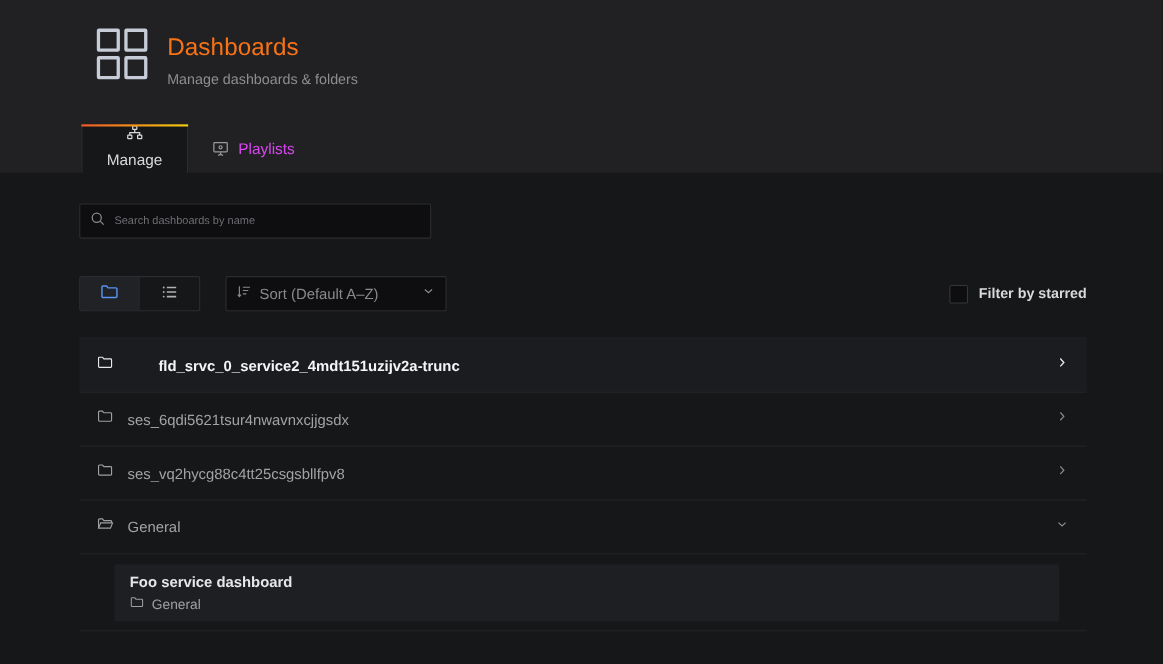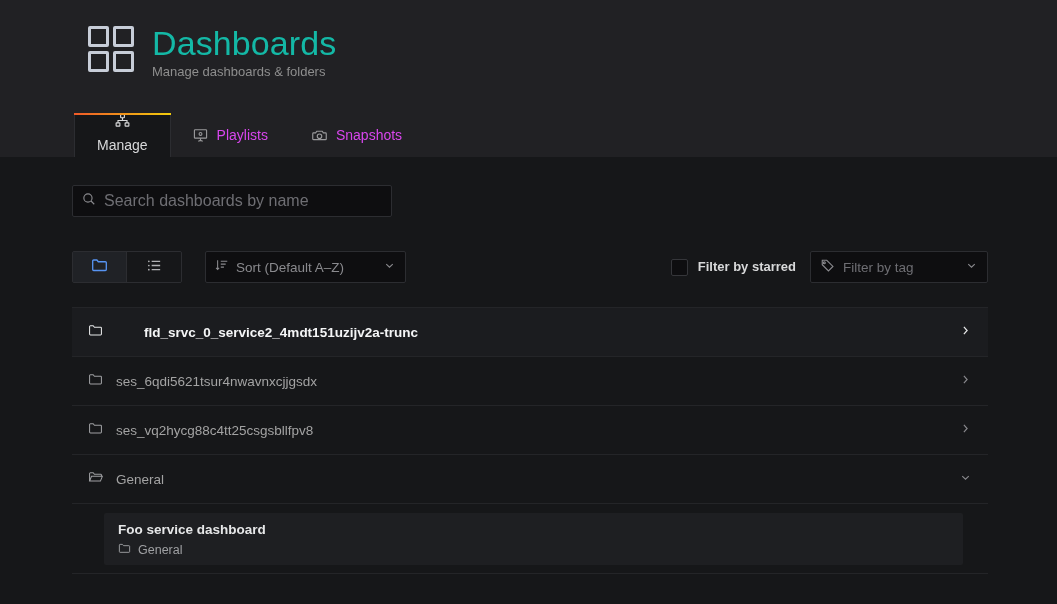--- a/index.html
+++ b/index.html
@@ -31,23 +31,23 @@
     margin-right: 18px;
     flex: none;
   }
   .brand-icon i {
     display: block;
     border: 3px solid #c7cdd8;
     border-radius: 2px;
   }
   .title-block { padding-top: 1px; }
   .page-title {
-    font-size: 34px;
+    font-size: 22px;
     font-weight: 400;
-    color: #14b8a6;
+    color: #f97316;
     letter-spacing: .1px;
     line-height: 32px;
   }
   .page-subtitle {
     font-size: 13px;
     color: #8e8e8e;
     margin-top: 5px;
     line-height: 16px;
   }
 
@@ -103,21 +103,21 @@
     padding: 0 9px;
     gap: 8px;
   }
   .search-wrap svg { flex: none; }
   .search-input {
     flex: 1;
     background: transparent;
     border: 0;
     outline: none;
     color: #c7c7c7;
-    font-size: 16px;
+    font-size: 10px;
     font-family: inherit;
   }
   .search-input::placeholder { color: #6e6e73; }
 
   
   .toolbar {
     margin-top: 34px;
     width: 916px;
     display: flex;
     align-items: center;
@@ -296,29 +296,20 @@
       <span>
         <svg width="15" height="15" viewBox="0 0 16 16" fill="none" stroke="#9a9a9c" stroke-width="1.2">
           <rect x="1.5" y="1.8" width="13" height="9" rx="0.8"></rect>
           <circle cx="8" cy="6.3" r="1.5"></circle>
           <path d="M8 11v2.3M5.6 14.2 8 13.3l2.4.9"></path>
         </svg>
       </span>
       <span>Playlists</span>
     </button>
 
-    <button class="tab">
-      <span>
-        <svg width="15" height="15" viewBox="0 0 16 16" fill="none" stroke="#9a9a9c" stroke-width="1.2">
-          <path d="M1.6 5.2h2.3l1.2-1.7h5.8l1.2 1.7h2.3a.8.8 0 0 1 .8.8v5.6a.8.8 0 0 1-.8.8H1.6a.8.8 0 0 1-.8-.8V6a.8.8 0 0 1 .8-.8Z"></path>
-          <circle cx="8" cy="8.8" r="2.4"></circle>
-        </svg>
-      </span>
-      <span>Snapshots</span>
-    </button>
   </div>
 </div>
 
 <div class="content">
 
   <div class="search-wrap">
     <span>
       <svg width="14" height="14" viewBox="0 0 16 16" fill="none" stroke="#8a8a8e" stroke-width="1.3">
         <circle cx="6.8" cy="6.8" r="4.7"></circle>
         <path d="M10.3 10.3 14 14"></path>
@@ -361,34 +352,20 @@
         </svg>
       </span>
     </div>
 
     <div class="toolbar-right">
       <label class="starred-filter">
         <span class="checkbox"></span>
         <span class="starred-label">Filter by starred</span>
       </label>
 
-      <div class="tag-select">
-        <span>
-          <svg width="15" height="15" viewBox="0 0 16 16" fill="none" stroke="#8a8a8e" stroke-width="1.2">
-            <path d="M1.9 2.4h5.3l6.6 6.6-4.8 4.8-6.6-6.6V2.4Z"></path>
-            <circle cx="4.6" cy="5.1" r="1.05"></circle>
-          </svg>
-        </span>
-        <span class="tag-label">Filter by tag</span>
-        <span>
-          <svg width="13" height="13" viewBox="0 0 16 16" fill="none" stroke="#8a8a8e" stroke-width="1.4">
-            <path d="M4 6.3 8 10l4-3.7"></path>
-          </svg>
-        </span>
-      </div>
     </div>
   </div>
 
   <div class="list">
 
     <div class="folder-row hovered">
       <span class="f-icon">
         <svg width="15" height="15" viewBox="0 0 18 18" fill="none" stroke="#e8e9ea" stroke-width="1.25">
           <path d="M1.9 4.3a1 1 0 0 1 1-1h3.3l1.5 1.8h7.4a1 1 0 0 1 1 1v7.2a1 1 0 0 1-1 1H2.9a1 1 0 0 1-1-1V4.3Z"></path>
         </svg>

